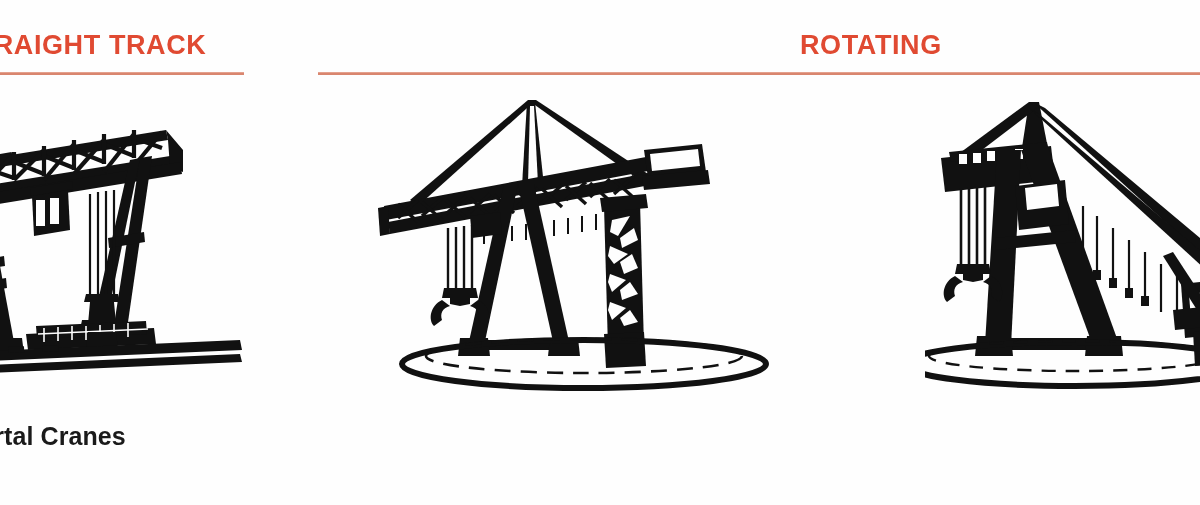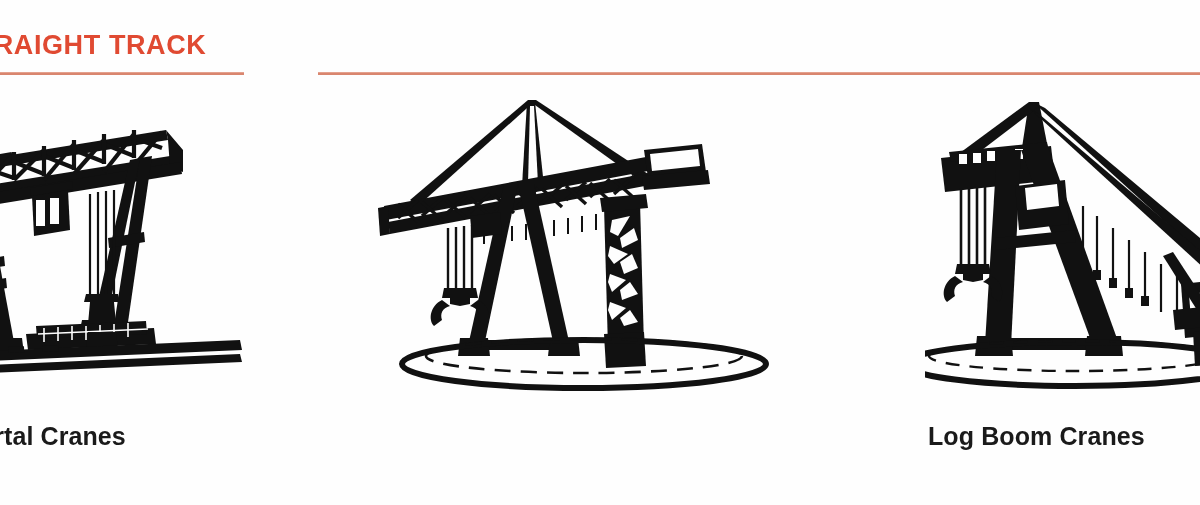--- a/index.html
+++ b/index.html
@@ -68,20 +68,21 @@
   #panel-right { left:925px;  width:330px; }
   .panel svg { display:block; width:100%; height:100%; }
 </style>
 </head>
 <body>
 
 <div id="stage">
 
   <div class="cat-title" id="cat-left">STRAIGHT TRACK</div>
 
+  <div class="cat-title" id="cat-right">ROTATING</div>
 
   <div class="rule" id="rule-left"></div>
   <div class="rule" id="rule-right"></div>
 
   <div class="panel" id="panel-left">
     <svg viewBox="0 0 320 310" preserveAspectRatio="xMidYMid meet">
       <g fill="#111111">
 
         <path d="M6 80 L228 44 L238 58 L236 70 L14 106 L4 94 Z" fill="none"></path>
 
@@ -350,15 +351,14 @@
 
         <ellipse cx="150" cy="276" rx="170" ry="22" fill="none" stroke="#111111" stroke-width="6"></ellipse>
         <ellipse cx="150" cy="268" rx="146" ry="15" fill="none" stroke="#111111" stroke-width="2.4" stroke-dasharray="14 10"></ellipse>
       </g>
     </svg>
   </div>
 
   <div class="caption" id="cap-left">Portal Cranes</div>
 
 
-  <div class="caption" id="cap-right">Log Boom Cranes</div>
 
 </div>
 
 </body></html>

